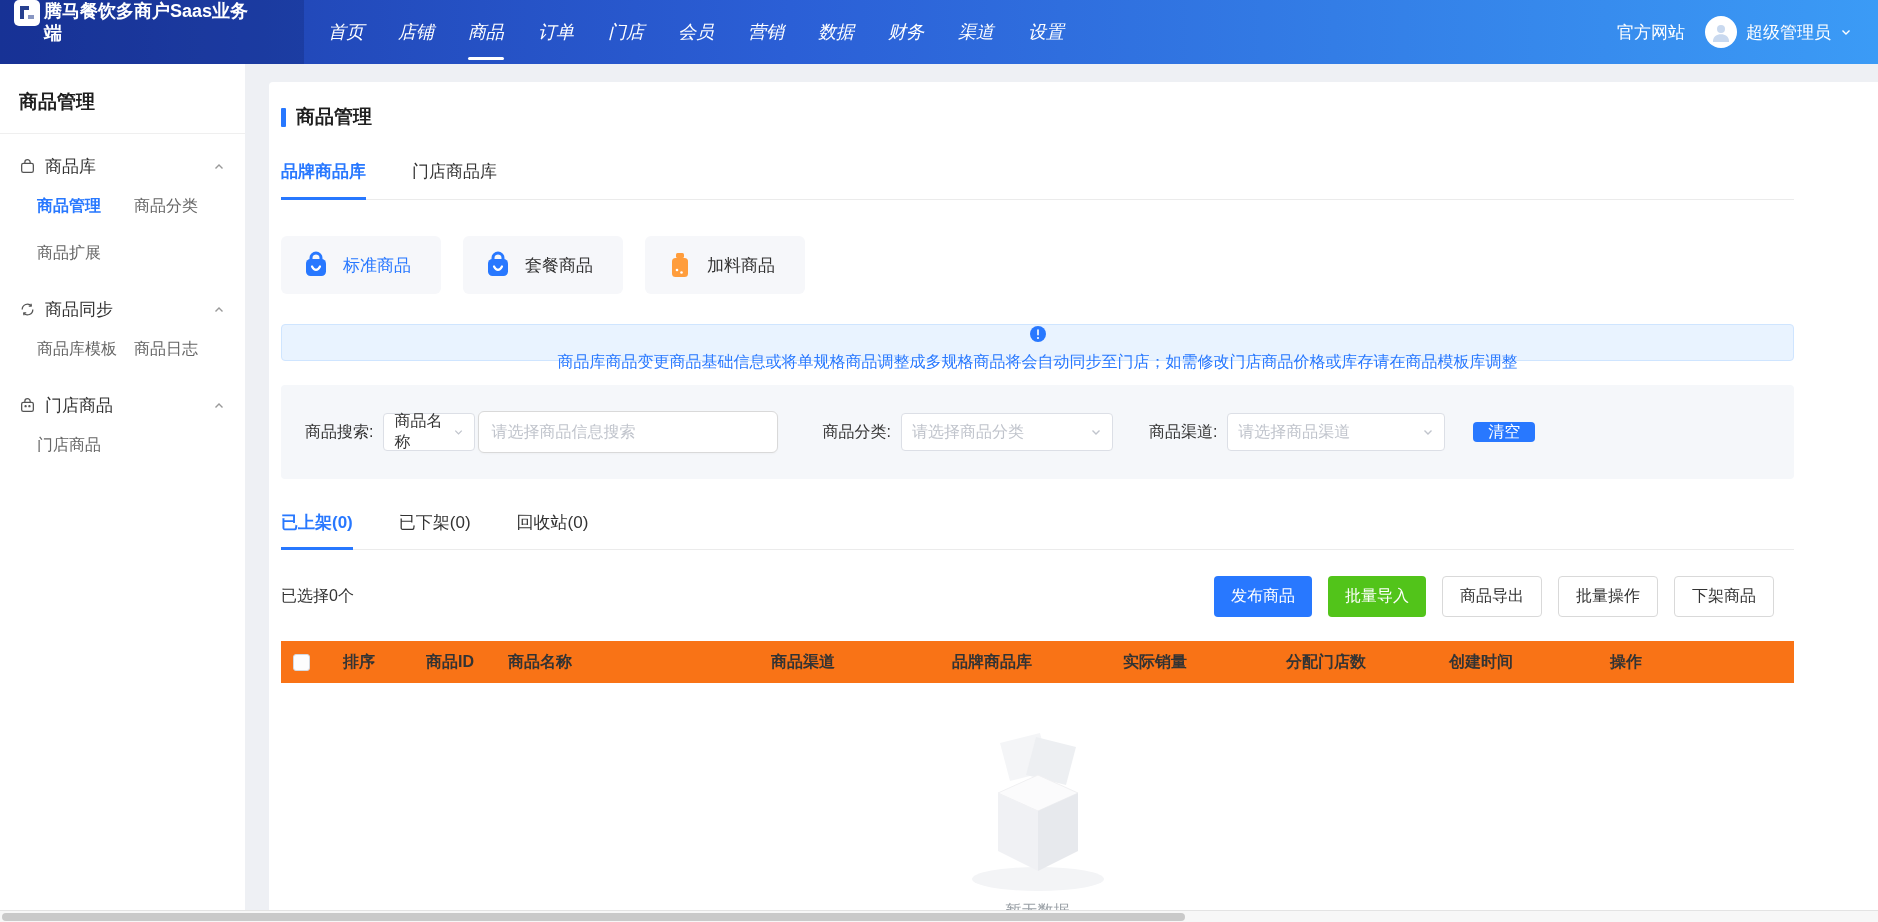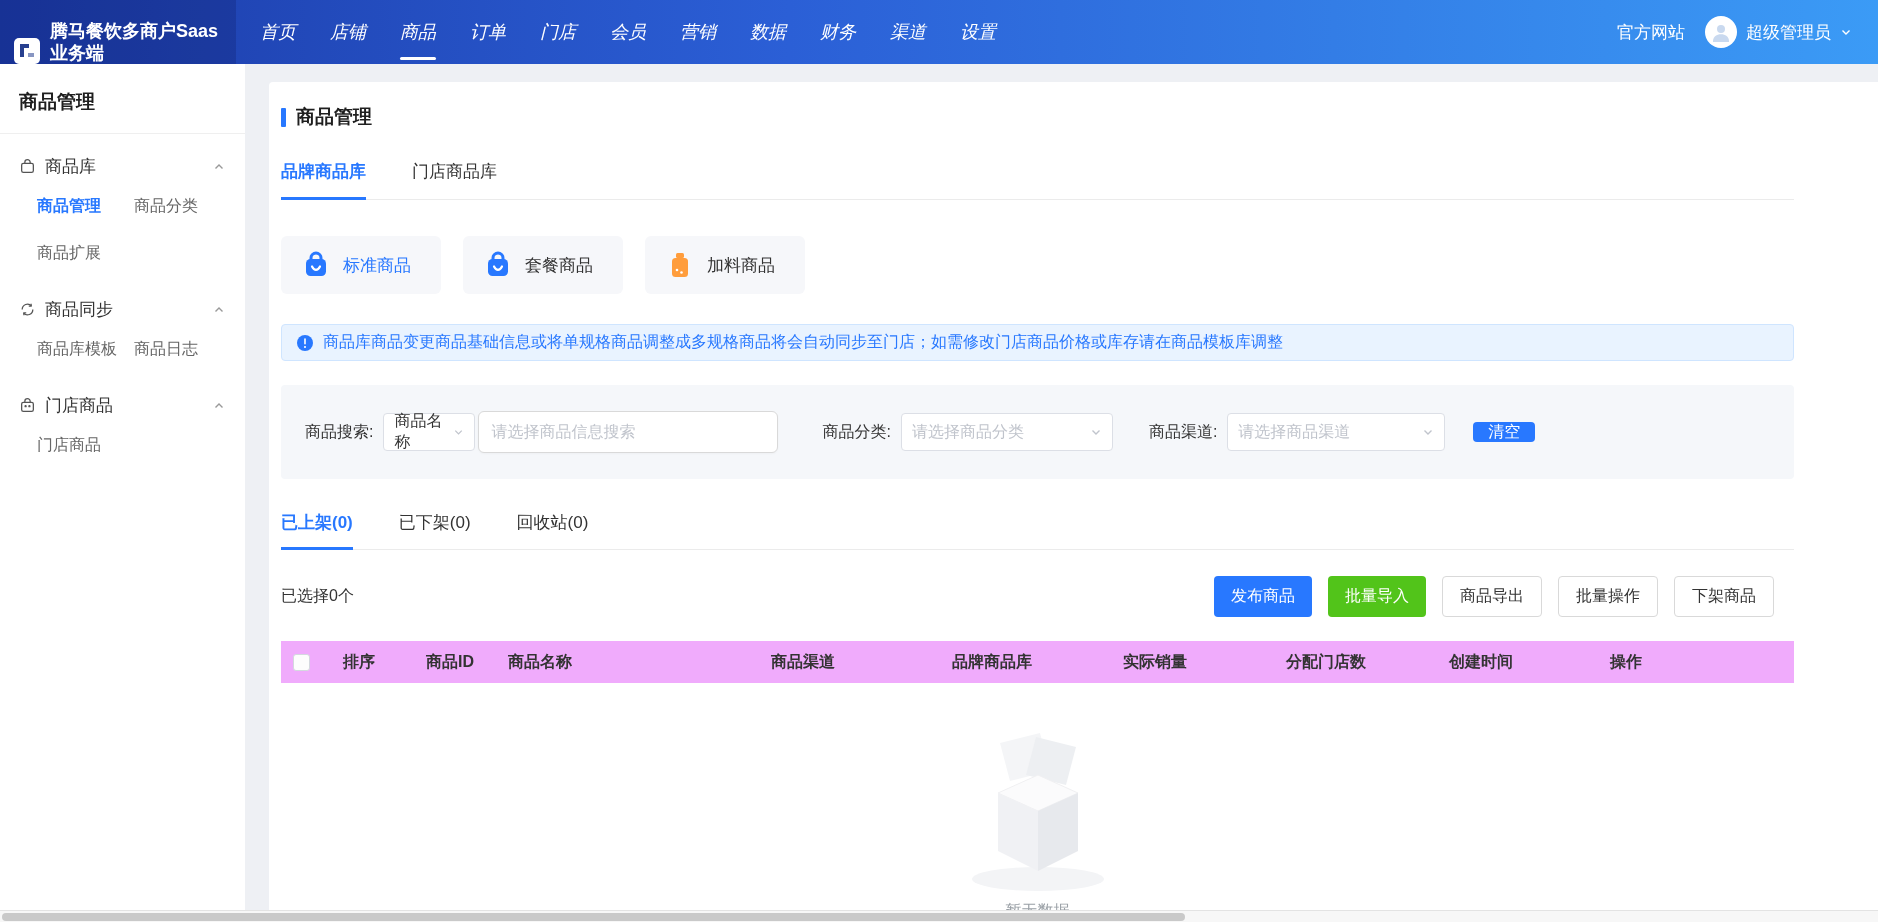--- a/index.html
+++ b/index.html
@@ -3,22 +3,22 @@
 <meta charset="utf-8">
 <style>
   * { margin:0; padding:0; box-sizing:border-box; }
   body { font-family:"Liberation Sans","DejaVu Sans",sans-serif; background:#eef0f4; }
   .page { position:relative; width:1878px; height:922px; background:#eef0f4; overflow:hidden; }
 
   
   .topbar { position:absolute; top:0; left:0; right:0; height:64px;
     background:linear-gradient(90deg,#1c3ba8 0%, #2b5fd6 42%, #3b9bf6 100%);
     display:flex; align-items:center; color:#fff; z-index:5; }
-  .brand { width:236px; height:100%; background:rgba(8,18,80,0.22);
-    display:flex; align-items:flex-end; padding-left:14px; gap:10px; flex:none; }
+  .brand { width:304px; height:100%; background:rgba(8,18,80,0.22);
+    display:flex; align-items:flex-start; padding-left:14px; gap:4px; flex:none; }
   .brand-title { font-size:18px; font-weight:bold; line-height:22px; width:208px; }
   .nav { display:flex; align-items:stretch; gap:30px; margin-left:22px; font-size:18px; height:100%;font-style:italic; }
   .nav-item { position:relative; display:flex; align-items:center; cursor:pointer; padding:0 2px; }
   .nav-item.active::after { content:""; position:absolute; bottom:4px; left:50%;
     transform:translateX(-50%); width:36px; height:3px; background:#fff; border-radius:2px; }
   .topbar-right { margin-left:auto; display:flex; align-items:center; gap:20px; padding-right:26px; font-size:17px; }
   .user-wrap { display:flex; align-items:center; gap:9px; cursor:pointer; }
   .avatar { width:32px; height:32px; border-radius:50%; background:#fff;
     display:flex; align-items:center; justify-content:center; overflow:hidden; }
 
@@ -48,21 +48,21 @@
   .lib-tab.active { color:#2878ff; font-weight:bold; }
   .lib-tab.active::after { content:""; position:absolute; left:0; right:0; bottom:-1px; height:3px; background:#2878ff; }
 
   .type-cards { display:flex; gap:22px; margin-top:36px; }
   .type-card { width:160px; height:58px; background:#f6f7fa; border-radius:6px;
     display:flex; align-items:center; padding-left:20px; gap:12px; cursor:pointer; }
   .type-card .tc-label { font-size:17px; color:#333; }
   .type-card.active .tc-label { color:#2878ff; }
 
   .notice { margin-top:30px; height:37px; background:#e9f3ff; border:1px solid #cfe5ff; border-radius:4px;
-    display:flex; align-items:center; gap:9px; padding:0 14px; font-size:16px; color:#2878ff; }
+    display:flex; align-items:center; gap:9px; padding:0 14px; font-size:16px; color:#2878ff;flex-direction:column; }
 
   .filter-panel { margin-top:24px; height:94px; background:#f5f7fa; border-radius:4px;
     display:flex; align-items:center; padding:0 24px; }
   .f-label { font-size:16px; color:#333; margin-right:10px; white-space:nowrap; }
   .f-select { height:38px; background:#fff; border:1px solid #dcdfe6; border-radius:4px;
     display:flex; align-items:center; justify-content:space-between; padding:0 10px; font-size:16px; color:#333; cursor:pointer; }
   .f-select .ph { color:#c0c4cc; }
   .sel-type { width:92px; }
   .f-input { height:42px; width:300px; border:1px solid #d9d9d9; border-radius:6px; padding:8px 12px;
     font-size:16px; margin-left:3px; color:#333; outline:none; box-shadow:0 1px 2px rgba(0,0,0,0.03); }
@@ -81,21 +81,21 @@
 
   .toolbar-row { display:flex; align-items:center; margin-top:26px; }
   .selected-text { font-size:16px; color:#333; }
   .btns { margin-left:auto; display:flex; gap:16px; padding-right:20px; }
   .btn { height:41px; padding:0 17px; border-radius:4px; font-size:16px; display:flex; align-items:center;
     cursor:pointer; border:none; font-family:inherit; }
   .btn.primary { background:#2878ff; color:#fff; }
   .btn.success { background:#52c41a; color:#fff; }
   .btn.default { background:#fff; border:1px solid #d9d9d9; color:#333; }
 
-  .table-header { margin-top:24px; height:42px; background:#f0abfc; display:flex; align-items:center;
+  .table-header { margin-top:24px; height:42px; background:#f97316; display:flex; align-items:center;
     font-size:16px; color:#333; font-weight:600; }
   .th-cell { flex:none; }
   .cb-cell { width:62px; padding-left:12px; display:flex; align-items:center; }
   .checkbox { width:17px; height:17px; background:#fdfdfd; border:1px solid #d4d8df; border-radius:3px; cursor:pointer; }
   .w-sort{width:83px;} .w-id{width:82px;} .w-name{width:263px;} .w-chan{width:181px;}
   .w-price{width:171px;} .w-sales{width:163px;} .w-stores{width:163px;} .w-time{width:161px;} .w-op{width:184px;}
 
   .empty { display:flex; flex-direction:column; align-items:center; margin-top:30px; }
   .empty-text { font-size:16px; color:#9aa0a6; margin-top:2px; }
 

